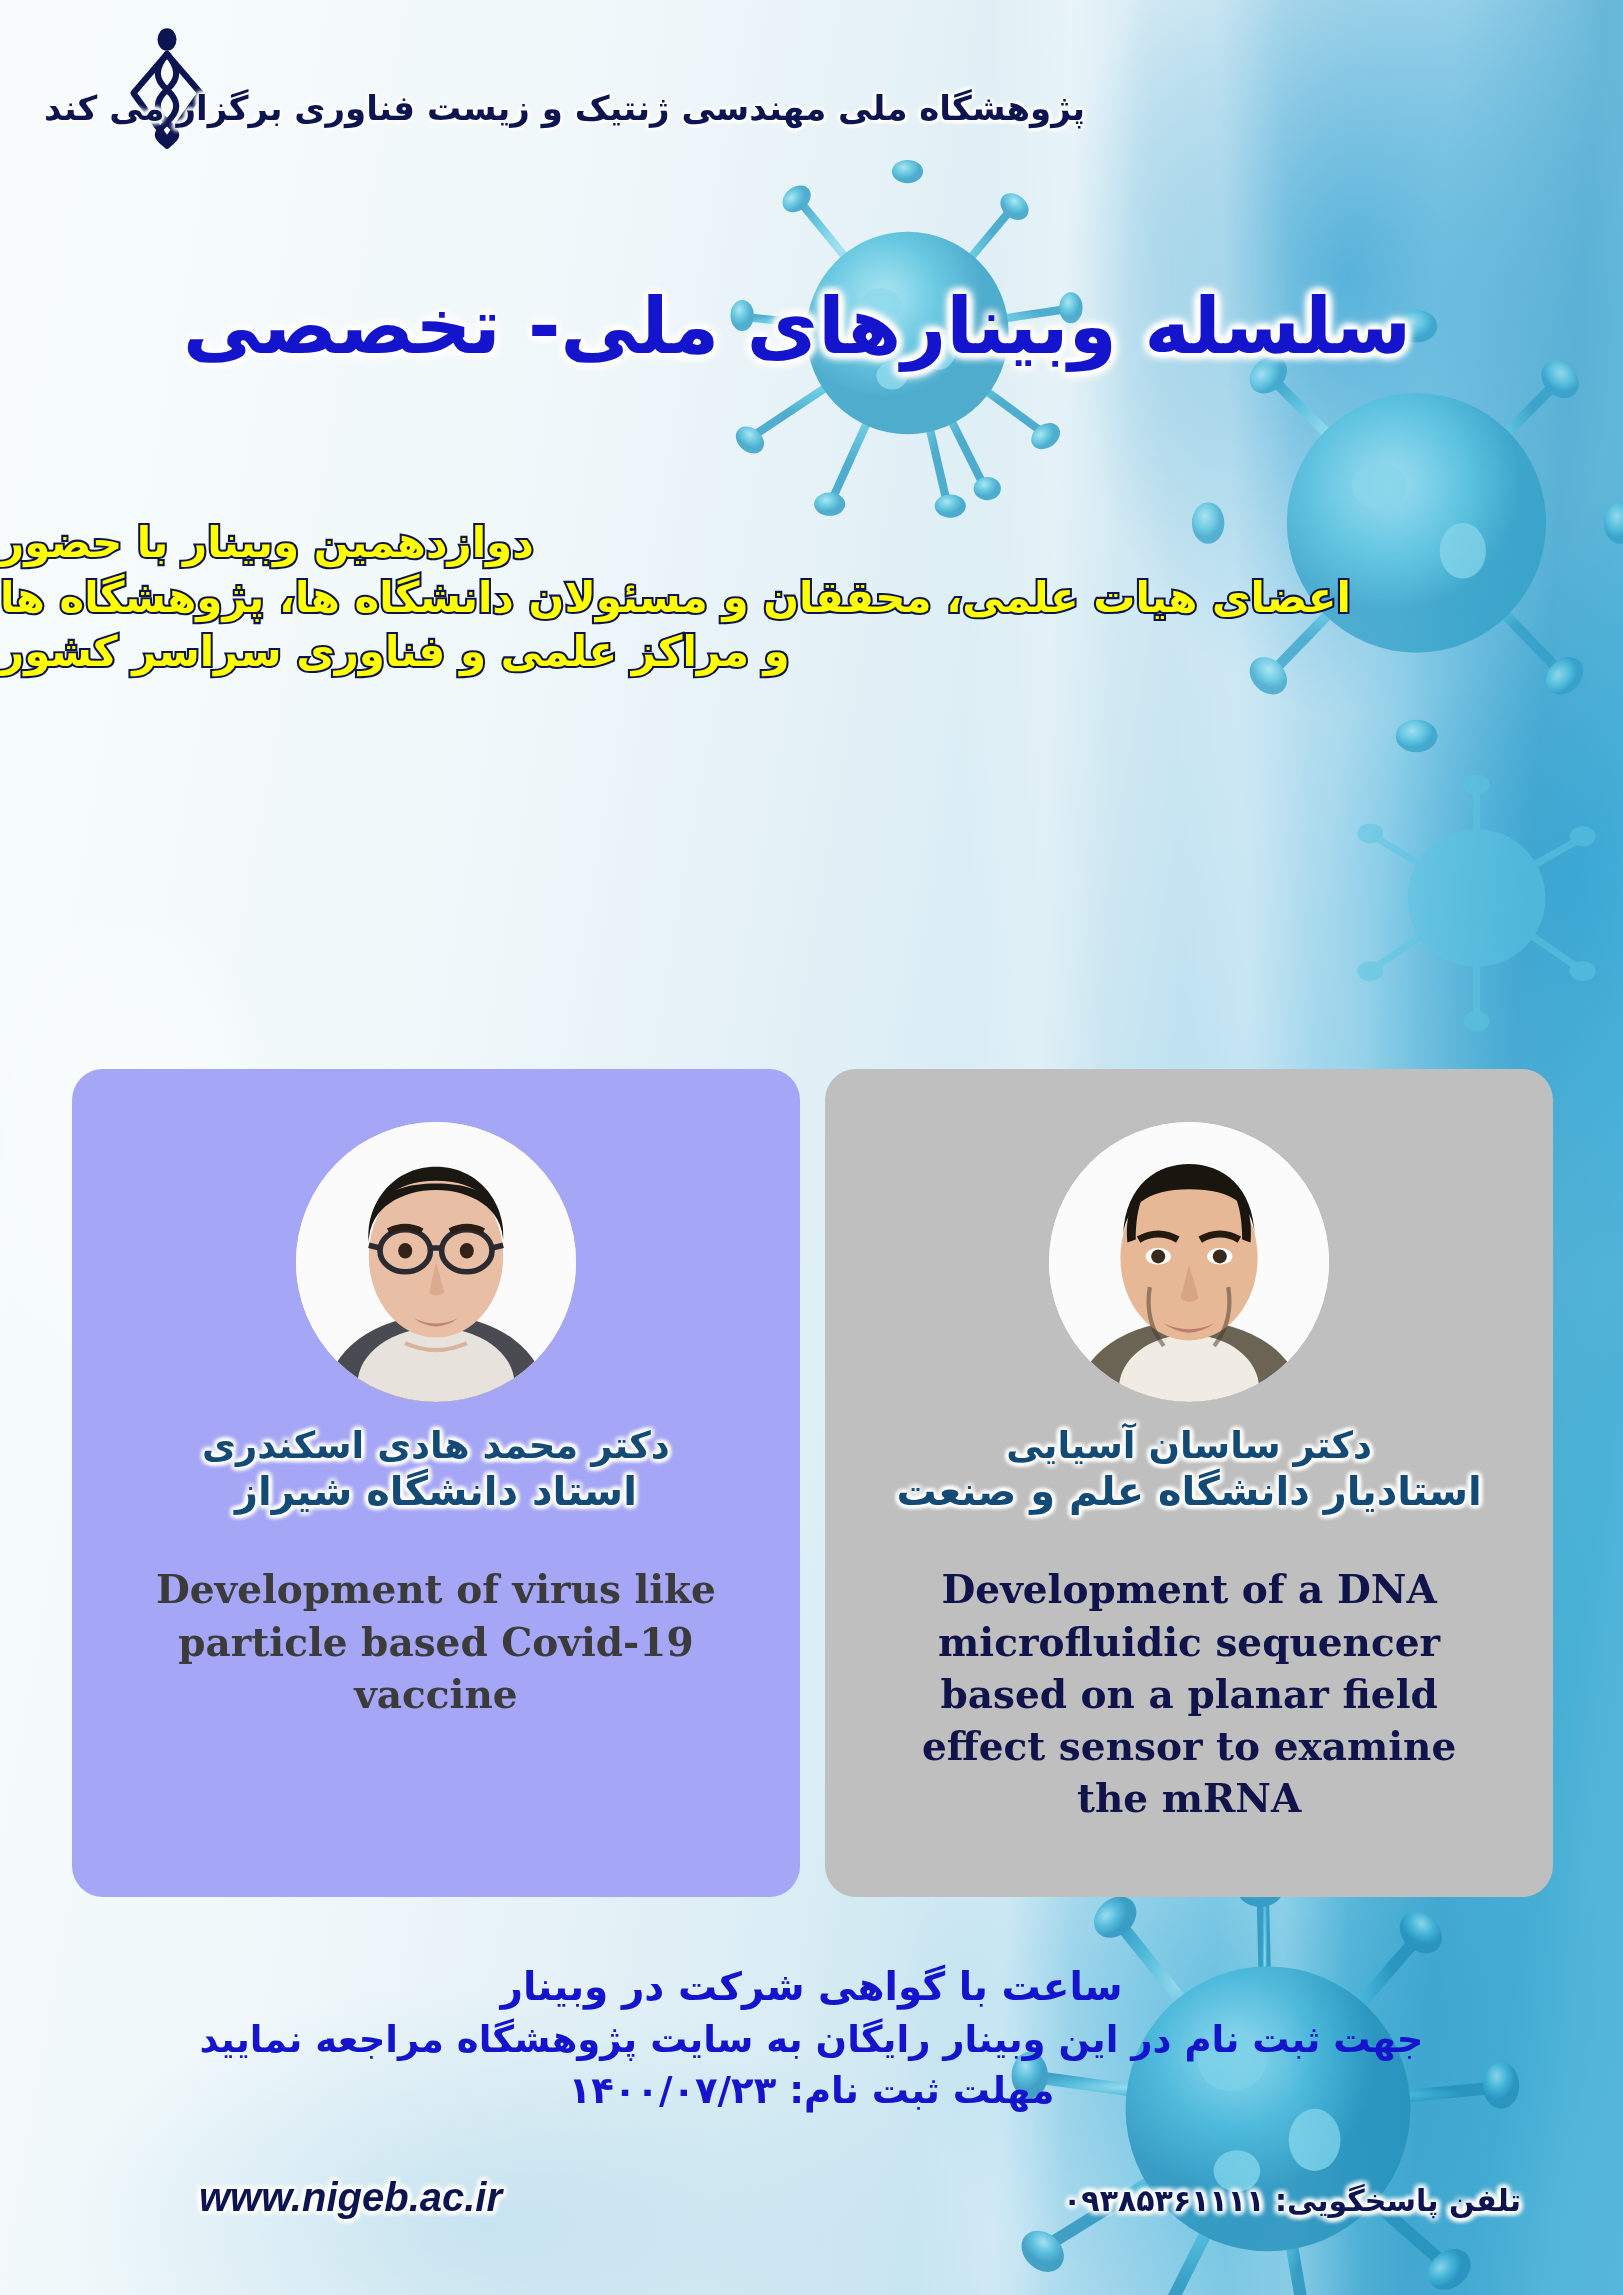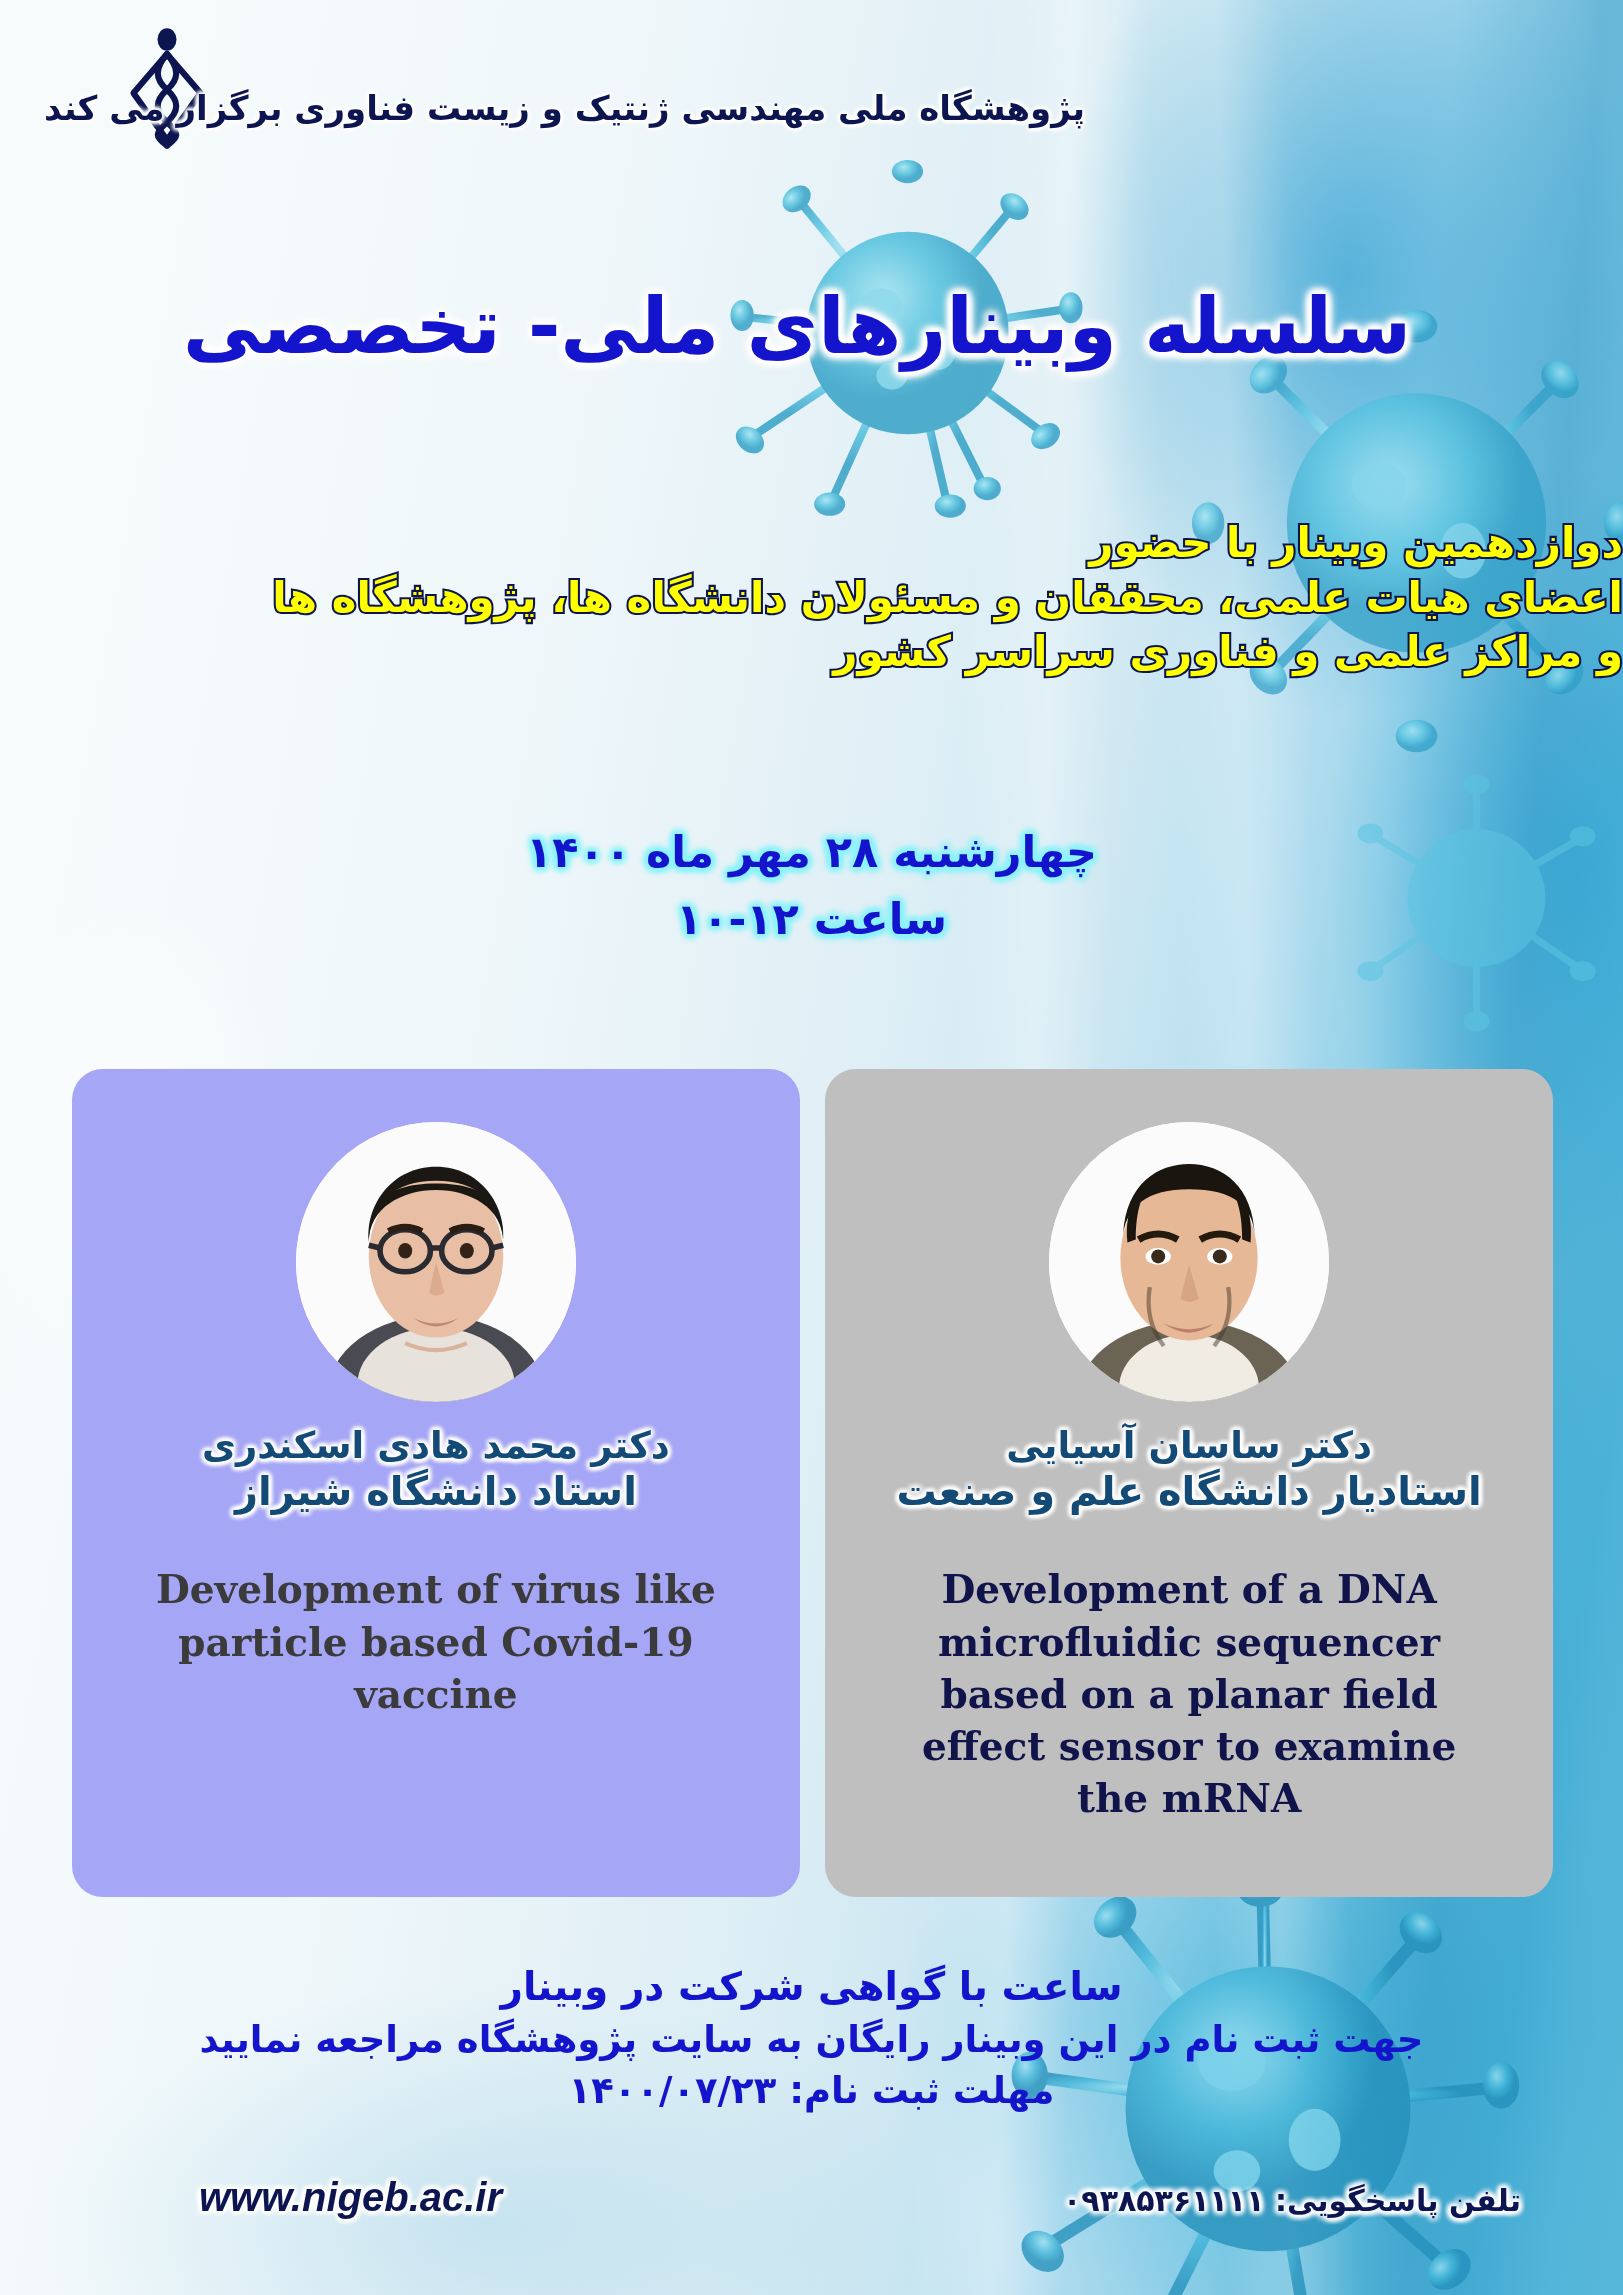--- a/index.html
+++ b/index.html
@@ -75,21 +75,21 @@
     color:#1414cc;
     text-shadow:
       0 0 8.3px #fff, 0 0 8.3px #fff, 0 0 8.3px #fff, 0 0 8.3px #fff,
       0 0 14px #fff, 2.8px 2.8px 9.3px #fff, -2.8px -2.8px 9.3px #fff,
       2.8px -2.8px 9.3px #fff, -2.8px 2.8px 9.3px #fff;
   }
 
   
   .subtitle-block {
     position:absolute; top:516px; left:0; width:1623px;
-    text-align:right; direction:rtl;
+    text-align:left; direction:rtl;
     font-family:"DejaVu Sans", sans-serif;
     font-weight:700;
     color:#ffff00;
     line-height:1.30;
     -webkit-text-stroke:4.2px #0d1550;
     paint-order:stroke fill;
   }
   .sub-l1 { font-size:42px; }
   .sub-l2 { font-size:42px; }
   .sub-l3 { font-size:42px; }
@@ -344,24 +344,20 @@
   </div>
 
   <div class="main-title">سلسله وبینارهای ملی- تخصصی</div>
 
   <div class="subtitle-block">
     <div class="sub-l1">دوازدهمین وبینار با حضور</div>
     <div class="sub-l2">اعضای هیات علمی، محققان و مسئولان دانشگاه ها، پژوهشگاه ها</div>
     <div class="sub-l3">و مراکز علمی و فناوری سراسر کشور</div>
   </div>
 
-  <div class="datetime">
-    <div class="dt-line">چهارشنبه ۲۸ مهر ماه ۱۴۰۰</div>
-    <div class="dt-line">ساعت ۱۲-۱۰</div>
-  </div>
 
   <div class="cards">
 
     <div class="card purple">
       <div class="avatar">
         <svg viewBox="0 0 200 200">
           <rect width="200" height="200" fill="#fbfbfb"></rect>
           <ellipse cx="100" cy="196" rx="78" ry="58" fill="#4a4a52"></ellipse>
           <ellipse cx="100" cy="187" rx="56" ry="40" fill="#e8e2dc"></ellipse>
           <ellipse cx="100" cy="96" rx="48" ry="58" fill="#e8bfa4"></ellipse>

